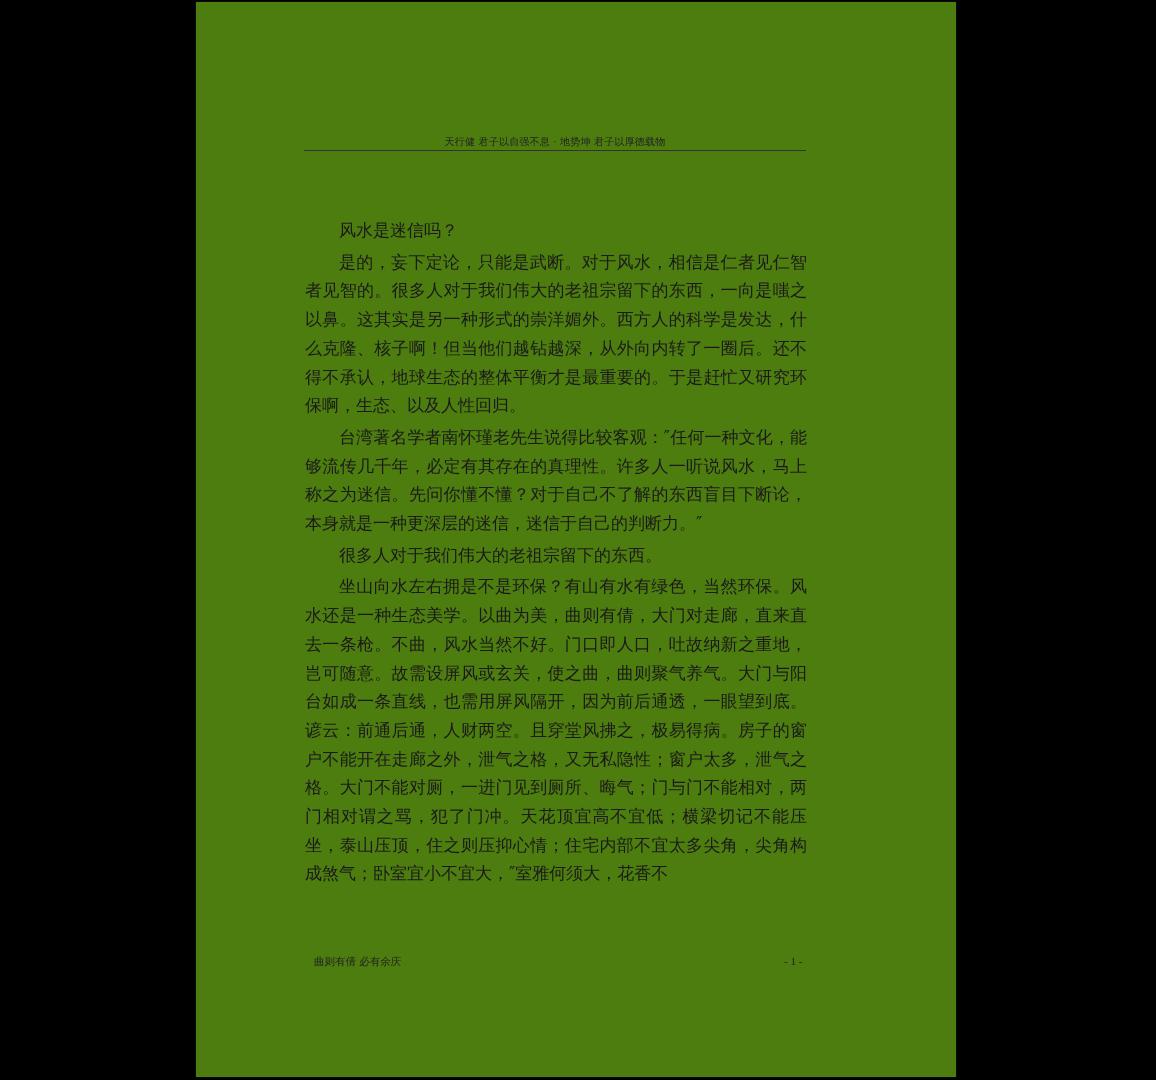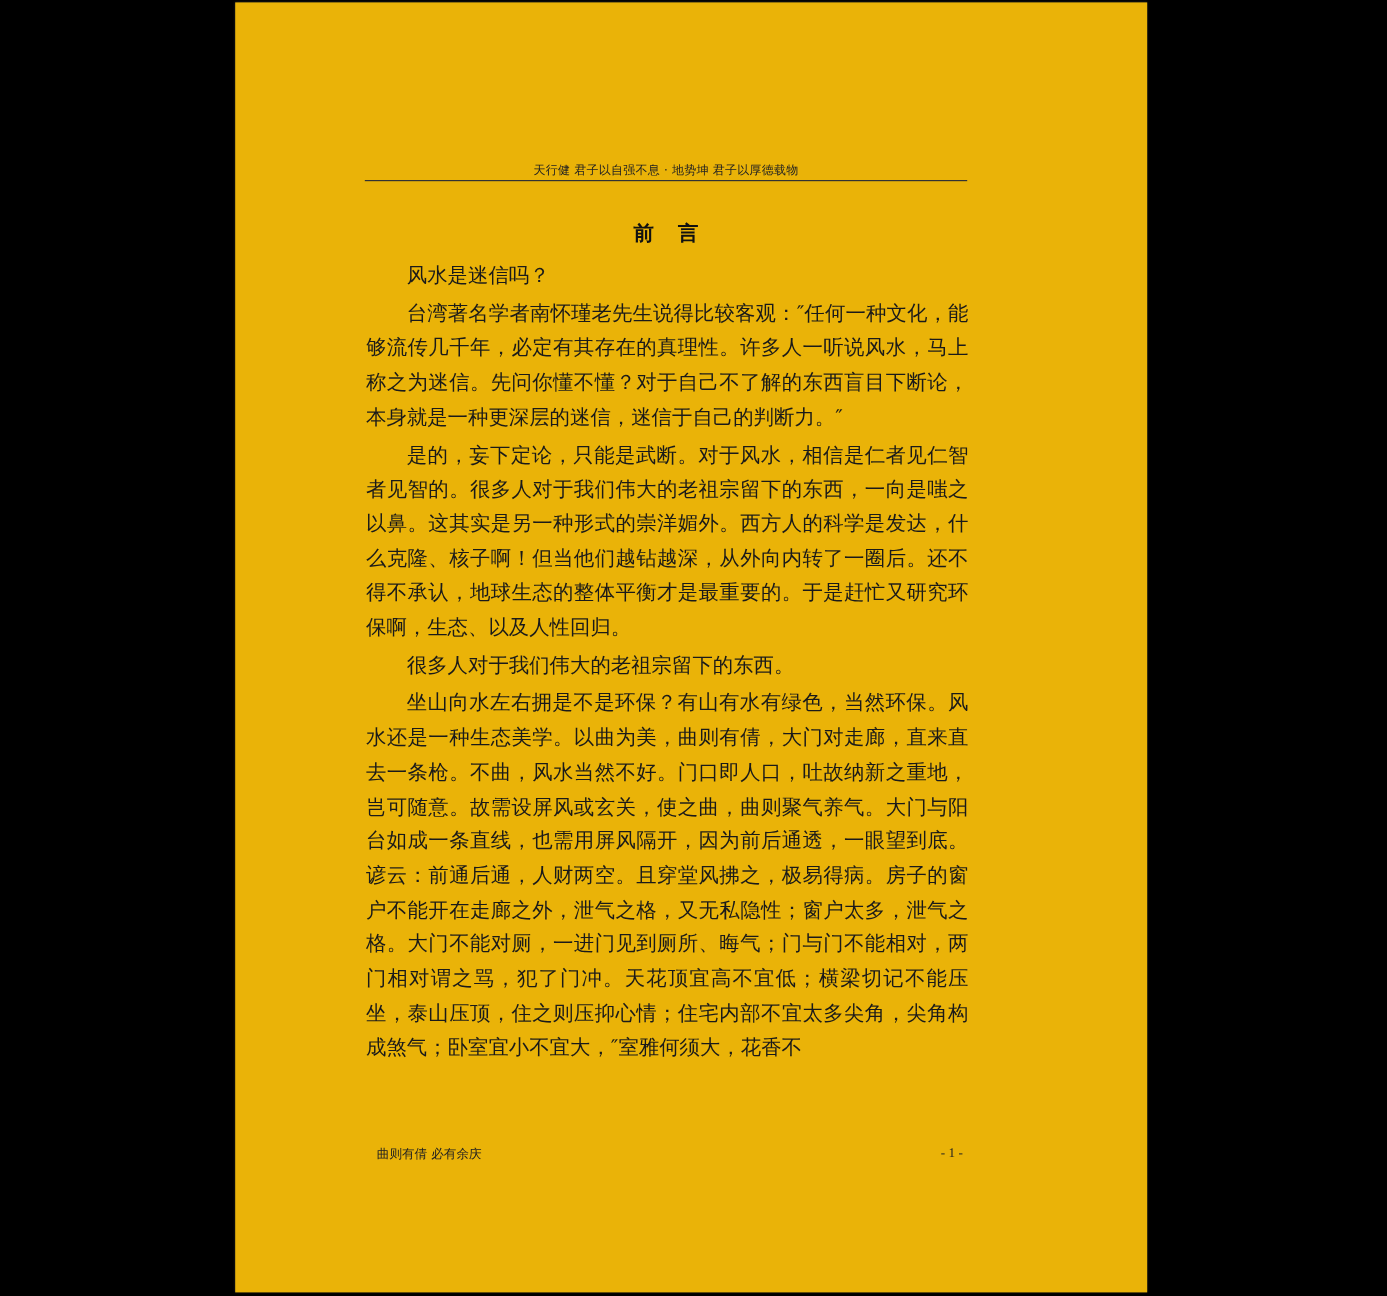--- a/index.html
+++ b/index.html
@@ -15,21 +15,21 @@
       width: 1156px;
       height: 1080px;
       background: #000000;
     }
     .page {
       position: absolute;
       left: 196px;
       top: 2px;
       width: 760px;
       height: 1075px;
-      background: #eab308;
+      background: #4d7c0f;
       box-shadow: 0 0 2px #222;
     }
     .running-header {
       position: absolute;
       left: 108px;
       top: 133px;
       width: 502px;
       text-align: center;
       font-family: "DejaVu Serif", "Liberation Serif", serif;
       font-size: 10px;
@@ -92,28 +92,25 @@
     }
   </style>
 </head>
 <body>
 
 <div class="viewer">
   <div class="page">
     <div class="running-header">天行健 君子以自强不息 · 地势坤 君子以厚德载物</div>
     <div class="header-rule"></div>
 
-    <div class="title">
-      <span>前</span><span class="gap"></span><span>言</span>
-    </div>
 
     <div class="body">
       <p>风水是迷信吗？</p>
+      <p>是的，妄下定论，只能是武断。对于风水，相信是仁者见仁智者见智的。很多人对于我们伟大的老祖宗留下的东西，一向是嗤之以鼻。这其实是另一种形式的崇洋媚外。西方人的科学是发达，什么克隆、核子啊！但当他们越钻越深，从外向内转了一圈后。还不得不承认，地球生态的整体平衡才是最重要的。于是赶忙又研究环保啊，生态、以及人性回归。</p>
       <p>台湾著名学者南怀瑾老先生说得比较客观：″任何一种文化，能够流传几千年，必定有其存在的真理性。许多人一听说风水，马上称之为迷信。先问你懂不懂？对于自己不了解的东西盲目下断论，本身就是一种更深层的迷信，迷信于自己的判断力。″</p>
-      <p>是的，妄下定论，只能是武断。对于风水，相信是仁者见仁智者见智的。很多人对于我们伟大的老祖宗留下的东西，一向是嗤之以鼻。这其实是另一种形式的崇洋媚外。西方人的科学是发达，什么克隆、核子啊！但当他们越钻越深，从外向内转了一圈后。还不得不承认，地球生态的整体平衡才是最重要的。于是赶忙又研究环保啊，生态、以及人性回归。</p>
       <p>很多人对于我们伟大的老祖宗留下的东西。</p>
       <p>坐山向水左右拥是不是环保？有山有水有绿色，当然环保。风水还是一种生态美学。以曲为美，曲则有倩，大门对走廊，直来直去一条枪。不曲，风水当然不好。门口即人口，吐故纳新之重地，岂可随意。故需设屏风或玄关，使之曲，曲则聚气养气。大门与阳台如成一条直线，也需用屏风隔开，因为前后通透，一眼望到底。谚云：前通后通，人财两空。且穿堂风拂之，极易得病。房子的窗户不能开在走廊之外，泄气之格，又无私隐性；窗户太多，泄气之格。大门不能对厕，一进门见到厕所、晦气；门与门不能相对，两门相对谓之骂，犯了门冲。天花顶宜高不宜低；横梁切记不能压坐，泰山压顶，住之则压抑心情；住宅内部不宜太多尖角，尖角构成煞气；卧室宜小不宜大，″室雅何须大，花香不</p>
     </div>
 
     <div class="footer-left">曲则有倩 必有余庆</div>
     <div class="footer-right">- 1 -</div>
   </div>
 </div>
 
 </body></html>

